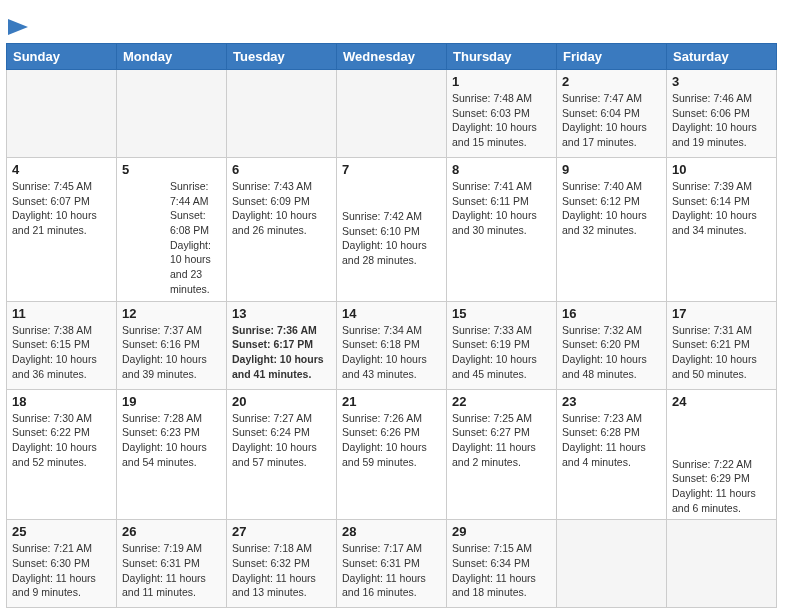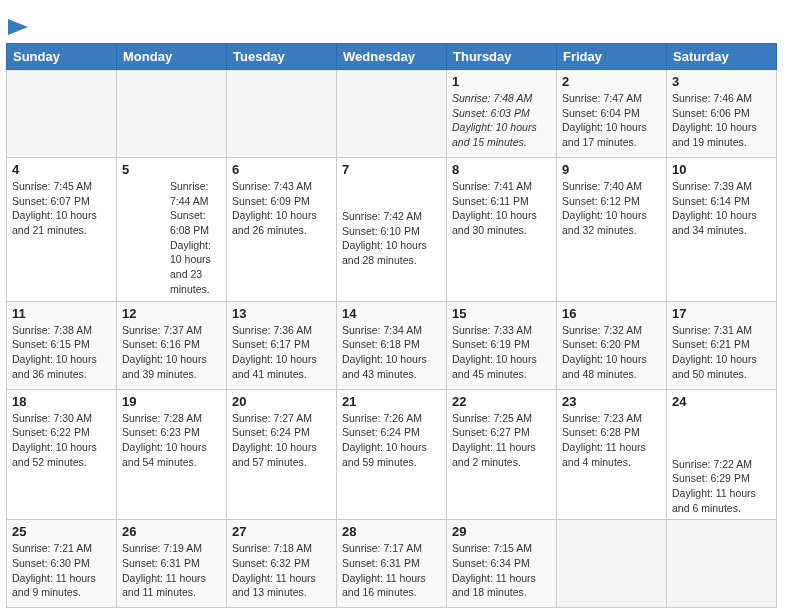--- a/index.html
+++ b/index.html
@@ -131,21 +131,21 @@
         </tr>
     </thead>
     <tbody>
     <tr>
           <td class="empty-cell"></td>
           <td class="empty-cell"></td>
           <td class="empty-cell"></td>
           <td class="empty-cell"></td>
           <td>
             <span class="day-number">1</span>
-            <div class="day-info" style="white-space: pre-line; font-style: italic;">Sunrise: 7:48 AM
+            <div class="day-info" style="white-space: pre-line;">Sunrise: 7:48 AM
 Sunset: 6:03 PM
 Daylight: 10 hours and 15 minutes.</div>
           </td>
           <td>
             <span class="day-number">2</span>
             <div class="day-info" style="white-space: pre-line;">Sunrise: 7:47 AM
 Sunset: 6:04 PM
 Daylight: 10 hours and 17 minutes.</div>
           </td>
           <td>
@@ -207,21 +207,21 @@
 Daylight: 10 hours and 36 minutes.</div>
           </td>
           <td>
             <span class="day-number">12</span>
             <div class="day-info" style="white-space: pre-line;">Sunrise: 7:37 AM
 Sunset: 6:16 PM
 Daylight: 10 hours and 39 minutes.</div>
           </td>
           <td>
             <span class="day-number">13</span>
-            <div class="day-info" style="white-space: pre-line;">Sunrise: 7:36 AM
+            <div class="day-info" style="white-space: pre-line; font-weight: bold;">Sunrise: 7:36 AM
 Sunset: 6:17 PM
 Daylight: 10 hours and 41 minutes.</div>
           </td>
           <td>
             <span class="day-number">14</span>
             <div class="day-info" style="white-space: pre-line;">Sunrise: 7:34 AM
 Sunset: 6:18 PM
 Daylight: 10 hours and 43 minutes.</div>
           </td>
           <td>
@@ -258,21 +258,21 @@
           </td>
           <td>
             <span class="day-number">20</span>
             <div class="day-info" style="white-space: pre-line;">Sunrise: 7:27 AM
 Sunset: 6:24 PM
 Daylight: 10 hours and 57 minutes.</div>
           </td>
           <td>
             <span class="day-number">21</span>
             <div class="day-info" style="white-space: pre-line;">Sunrise: 7:26 AM
-Sunset: 6:24 PM
+Sunset: 6:26 PM
 Daylight: 10 hours and 59 minutes.</div>
           </td>
           <td>
             <span class="day-number">22</span>
             <div class="day-info" style="white-space: pre-line;">Sunrise: 7:25 AM
 Sunset: 6:27 PM
 Daylight: 11 hours and 2 minutes.</div>
           </td>
           <td>
             <span class="day-number">23</span>

